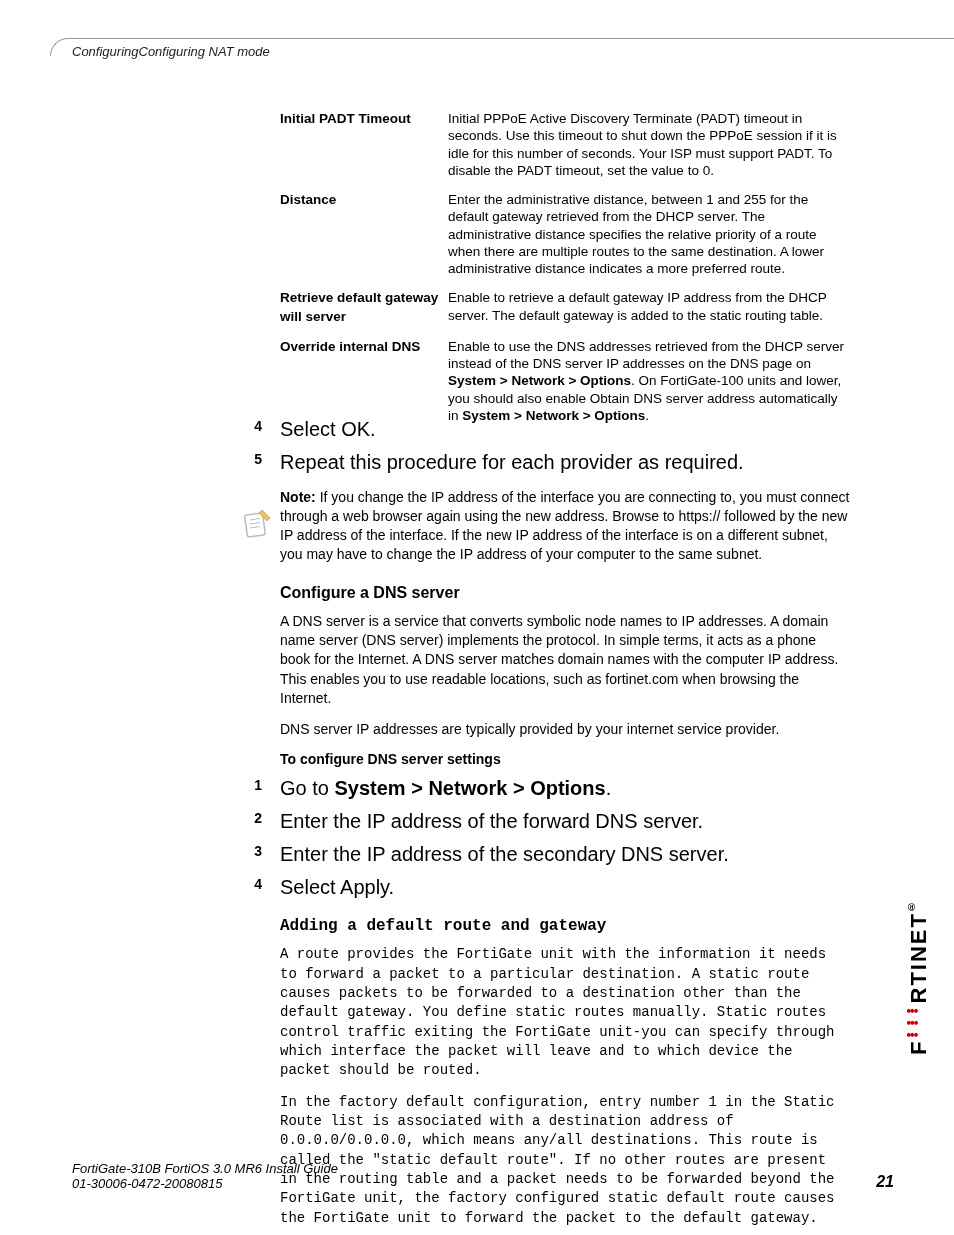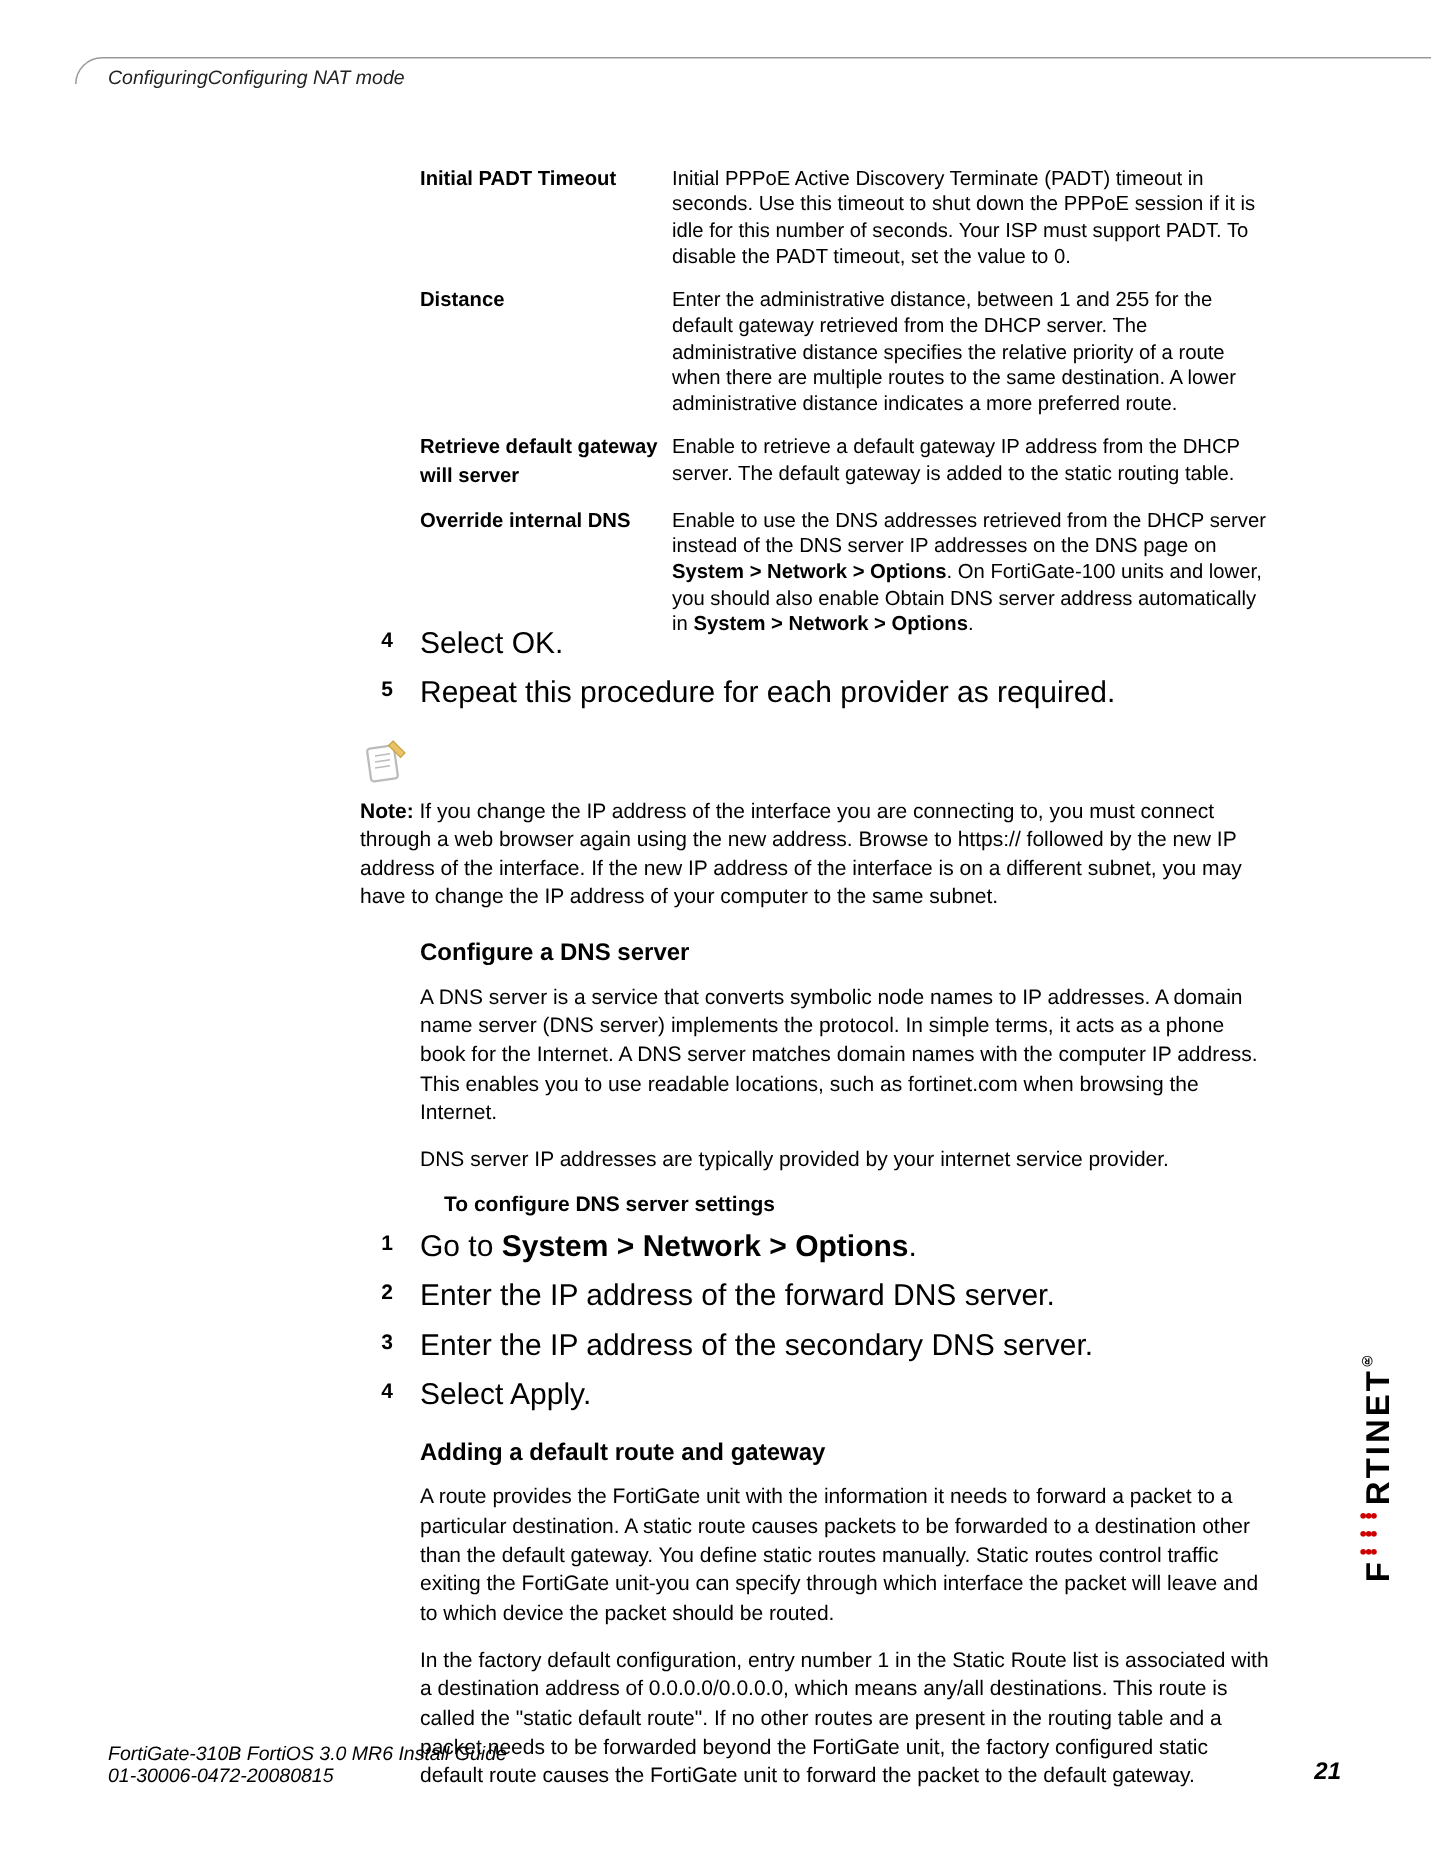--- a/index.html
+++ b/index.html
@@ -45,26 +45,26 @@
     width: 610px;
     font-size: 14px;
   }
   .def-table { width: 100%; border-collapse: collapse; margin-bottom: 18px; }
   .def-table td { vertical-align: top; padding-bottom: 12px; }
   .def-term { font-weight: bold; width: 168px; padding-right: 6px; font-size: 13.5px; }
   .def-desc { font-size: 13.5px; line-height: 1.28; }
   .num-row { display: flex; margin-bottom: 10px; }
   .num-row .num { width: 40px; text-align: right; font-weight: bold; padding-right: 18px; font-size: 14px; }
   .num-row .txt { flex: 1; font-size: 20px; }
-  .note-block { display: flex; margin: 14px 0 20px 0; align-items: flex-start; flex-direction: column; }
+  .note-block { display: flex; margin: 14px 0 20px 0; align-items: center; }
   .note-icon { width: 40px; flex: 0 0 40px; font-size: 26px; color: #999; text-align: left; padding-top:2px;}
   .note-text { flex: 1; font-size: 14px; line-height: 1.35; }
   h3.subhead { font-size: 16px; font-weight: bold; margin: 18px 0 10px 0; }
   .para { margin-bottom: 12px; font-size: 14px; line-height: 1.38; }
-  .subproc-title { font-weight: bold; margin: 10px 0 10px 16px; font-size: 14px; }
+  .subproc-title { font-weight: bold; margin: 10px 0 10px 0; font-size: 14px; }
   .footer {
     position: absolute;
     bottom: 44px;
     left: 72px;
     right: 60px;
     display: flex;
     justify-content: space-between;
     align-items: flex-end;
     font-style: italic;
     font-size: 13px;
@@ -165,21 +165,21 @@
     </div>
     <div class="num-row">
       <div class="num">3</div>
       <div class="txt">Enter the IP address of the secondary DNS server.</div>
     </div>
     <div class="num-row">
       <div class="num">4</div>
       <div class="txt">Select Apply.</div>
     </div>
 
-    <div style="padding-left:40px; margin-top:10px;">
+    <div style="padding-left:40px; margin-top:10px;font-family:Liberation Mono, monospace;">
       <h3 class="subhead">Adding a default route and gateway</h3>
       <p class="para">A route provides the FortiGate unit with the information it needs to forward a packet to a particular destination. A static route causes packets to be forwarded to a destination other than the default gateway. You define static routes manually. Static routes control traffic exiting the FortiGate unit-you can specify through which interface the packet will leave and to which device the packet should be routed.</p>
       <p class="para">In the factory default configuration, entry number 1 in the Static Route list is associated with a destination address of 0.0.0.0/0.0.0.0, which means any/all destinations. This route is called the "static default route". If no other routes are present in the routing table and a packet needs to be forwarded beyond the FortiGate unit, the factory configured static default route causes the FortiGate unit to forward the packet to the default gateway.</p>
     </div>
 
   </div>
 
   <div class="brand">
     F<span style="display:inline-block; line-height:0.4; vertical-align:middle; margin:0 1px;"><span style="color:#c00;font-size:9px;display:block;">●●●</span><span style="color:#c00;font-size:9px;display:block;">●●●</span><span style="color:#c00;font-size:9px;display:block;">●●●</span></span>RTINET<span style="font-size:10px; vertical-align:top;">®</span>
   </div>

